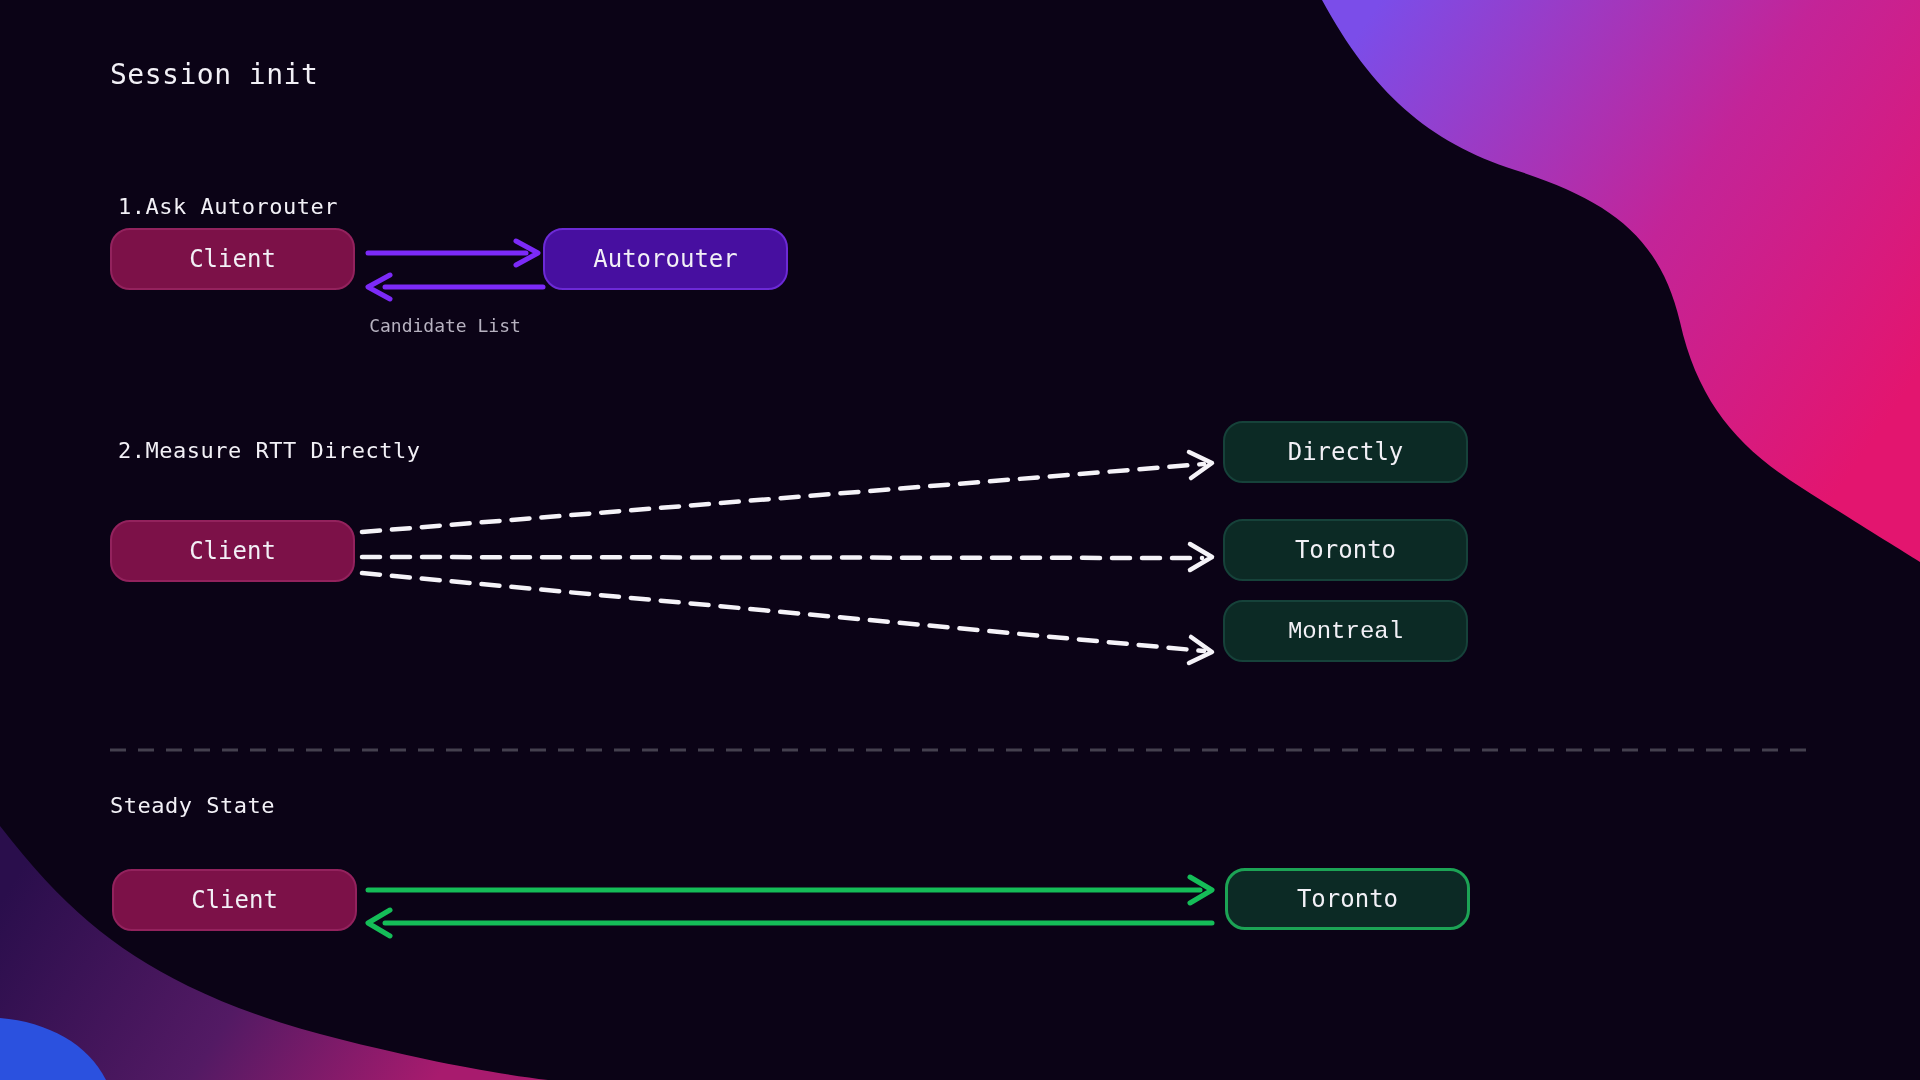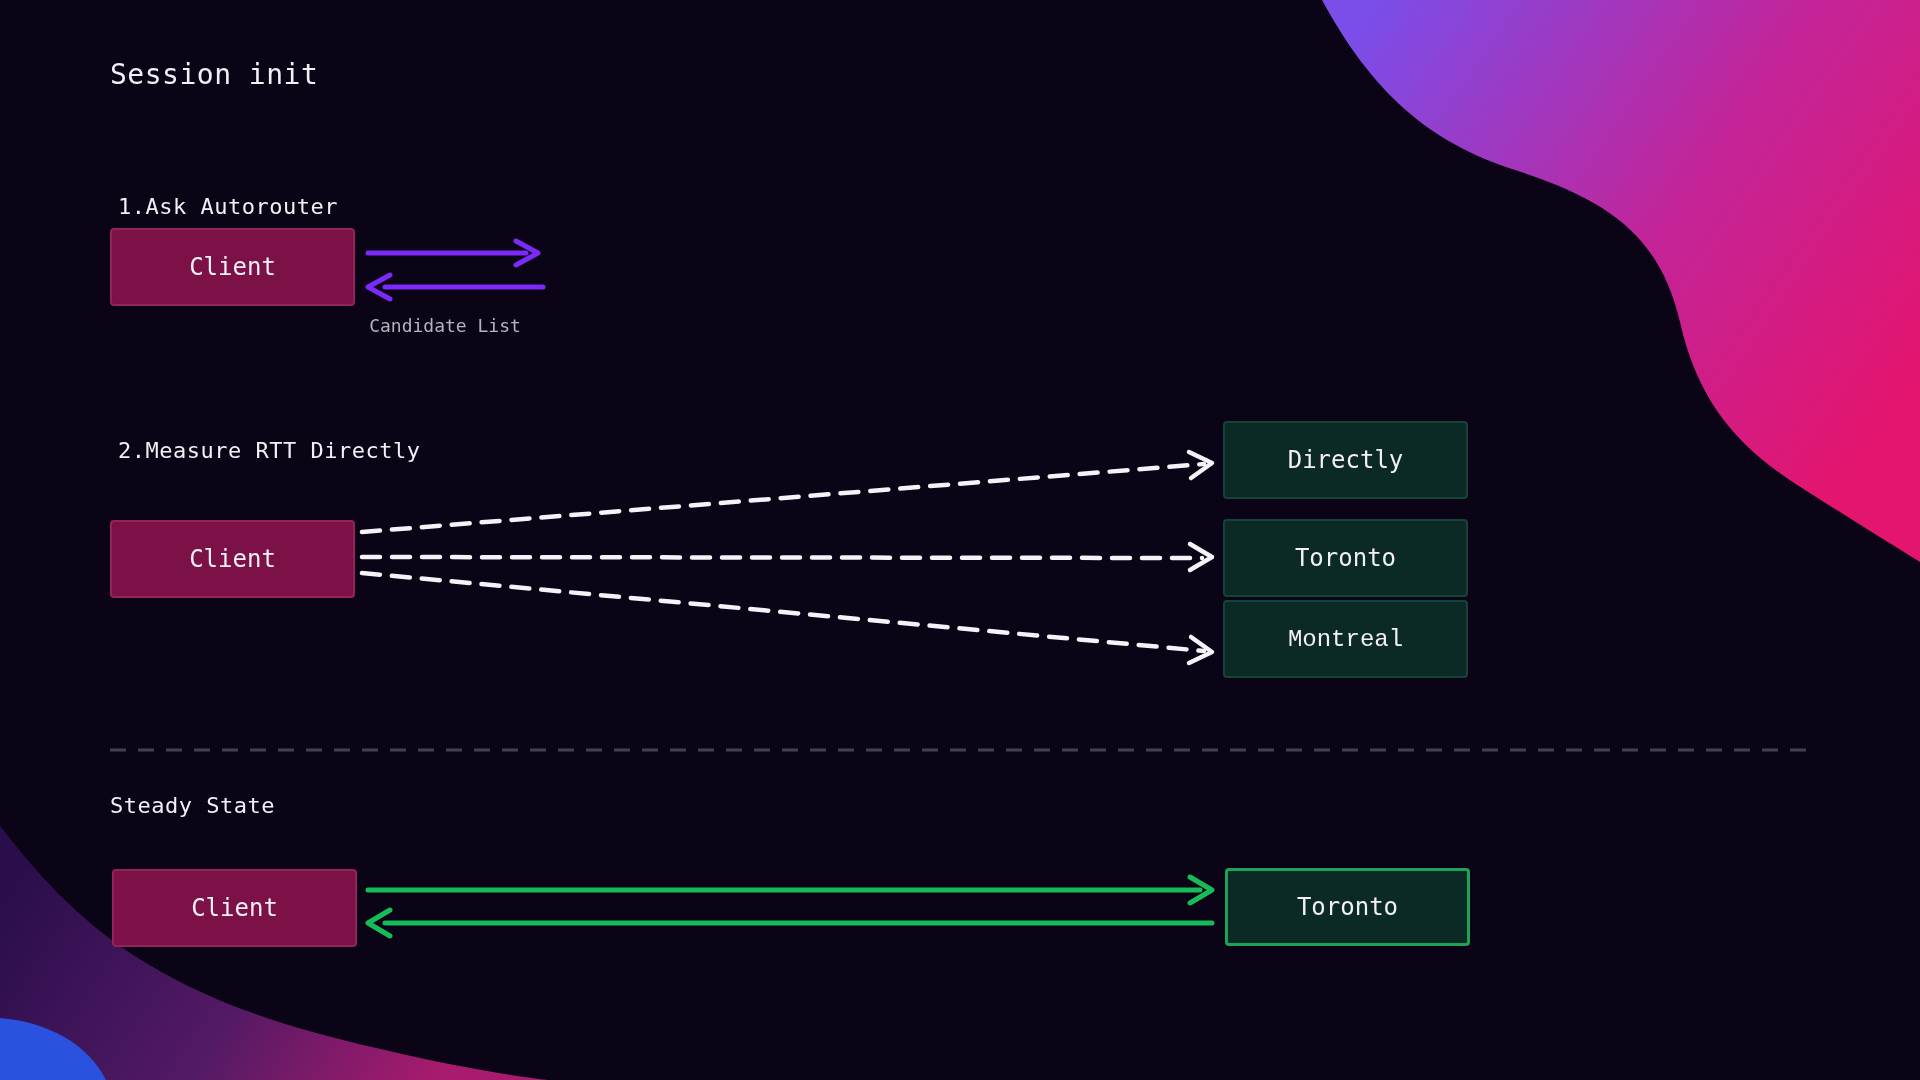--- a/index.html
+++ b/index.html
@@ -10,21 +10,21 @@
     color:var(--text,#f2f0f6);
   }
   .abs{position:absolute;}
   .page-title{left:110px;top:58px;font-size:28px;letter-spacing:0.5px;}
   .sec-heading{font-size:22px;letter-spacing:0.5px;}
   #heading-ask{left:118px;top:194px;}
   #heading-measure{left:118px;top:438px;}
   #heading-steady{left:110px;top:793px;}
 
   .node{
-    position:absolute;width:245px;height:78px;border-radius:4px;
+    position:absolute;width:245px;height:62px;border-radius:20px;
     display:flex;align-items:center;justify-content:center;
     font-size:24px;box-sizing:border-box;
   }
   .node-client{background:var(--client-fill,#7c1148);border:2px solid var(--client-border,#93225d);}
   .node-autorouter{background:var(--autorouter-fill,#470fa0);border:2px solid var(--autorouter-border,#6c2ad6);}
   .node-city{background:var(--city-fill,#0c2a25);border:2px solid var(--city-border,#16423a);}
   .node-selected{border:3px solid var(--selected-border,#1ca355);}
 
   #client-1{left:110px;top:228px;}
   #autorouter{left:543px;top:228px;}
@@ -71,20 +71,23 @@
     <path fill="#2b51df" d="M 0 1018 C 48 1022, 88 1044, 106 1080 L 0 1080 Z"></path>
   </svg>
 
   <div class="abs page-title">Session init</div>
   <div class="abs sec-heading" id="heading-ask">1.Ask Autorouter</div>
   <div class="abs sec-heading" id="heading-measure">2.Measure RTT Directly</div>
   <div class="abs sec-heading" id="heading-steady">Steady State</div>
 
   <div class="node node-client" id="client-1">
     <span>Client</span>
+  </div>
+  <div class="node node-autorouter" id="autorouter">
+    <span>Autorouter</span>
   </div>
   <div class="abs arrow-label">Candidate List</div>
 
   <div class="node node-client" id="client-2">
     <span>Client</span>
   </div>
   <div class="node node-city" id="city-vancouver">
     <span>Directly</span>
   </div>
   <div class="node node-city" id="city-toronto">

